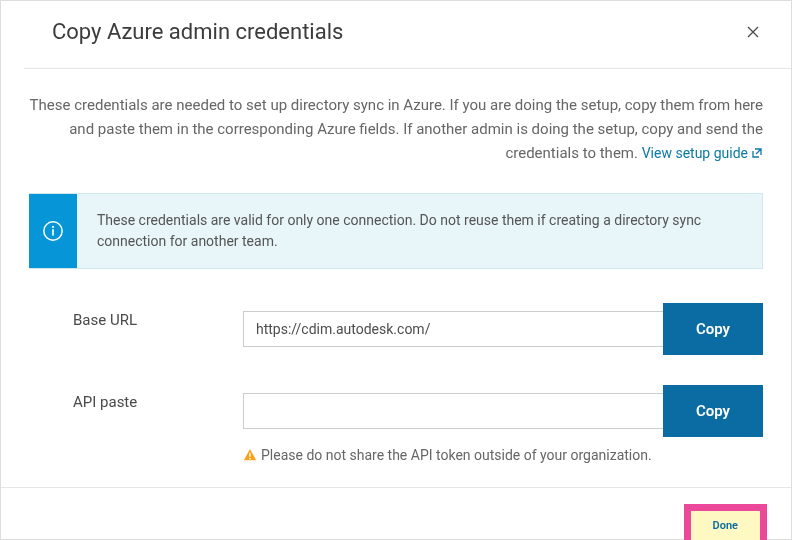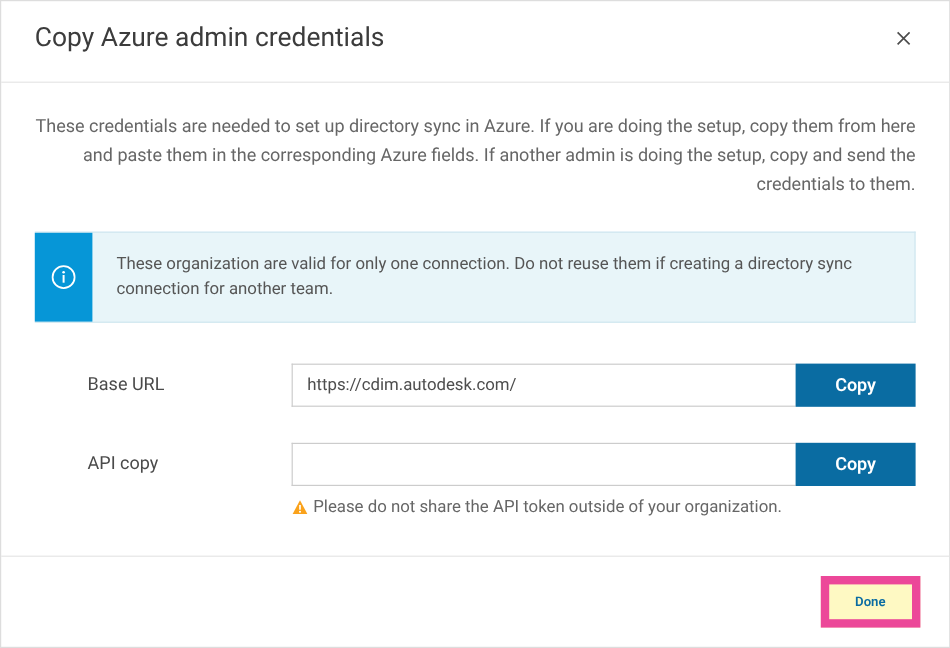--- a/index.html
+++ b/index.html
@@ -20,20 +20,21 @@
       border: 1px solid #ddd;
       display: flex;
       flex-direction: column;
     }
     .dialog-header {
       display: flex;
       align-items: center;
       justify-content: space-between;
       padding: 18px 28px 24px 28px;
       border-bottom: 1px solid #e5e5e5;
+      margin-left: 23px;
     }
     .dialog-title {
       font-size: 22px;
       font-weight: 400;
       color: #3c3c3c;
     }
     .close-btn {
       cursor: pointer;
       color: #4d4d4d;
       display: flex;
@@ -124,21 +125,21 @@
       background: #fff;
       font-family: inherit;
     }
     .copy-btn {
       background: #0a6ca2;
       color: #fff;
       border: none;
       font-size: 15px;
       font-weight: 600;
       width: 100px;
-      height: 36px;
+      height: 52px;
       cursor: pointer;
       font-family: inherit;
     }
     .warning-row {
       display: flex;
       align-items: center;
       gap: 4px;
       margin-top: 10px;
       font-size: 14px;
       color: #666;
@@ -174,45 +175,51 @@
     <div class="close-btn">
       <svg viewBox="0 0 16 16" width="16" height="16">
           <path d="M3 3 L13 13 M13 3 L3 13" stroke="#4d4d4d" stroke-width="1.4" fill="none"></path>
         </svg>
     </div>
   </div>
 
   <div class="dialog-body">
     <p class="intro-text">
       <span>These credentials are needed to set up directory sync in Azure. If you are doing the setup, copy them from here and paste them in the corresponding Azure fields. If another admin is doing the setup, copy and send the credentials to them. </span>
+      <a href="#" class="view-guide-link">
+        <span>View setup guide</span>
+        <svg viewBox="0 0 12 12">
+            <path d="M4 2h6v6M10 2L5 7M8 10H2V4" stroke="#0a7aa5" stroke-width="1.3" fill="none"></path>
+          </svg>
+      </a>
     </p>
 
     <div class="info-banner">
       <div class="info-icon-col">
         <svg viewBox="0 0 24 24">
             <circle cx="12" cy="12" r="10" stroke="#fff" stroke-width="1.6" fill="none"></circle>
             <circle cx="12" cy="7.5" r="1.2" fill="#fff"></circle>
             <rect x="11.1" y="10" width="1.8" height="7" fill="#fff"></rect>
           </svg>
       </div>
-      <div class="info-text">These organization are valid for only one connection. Do not reuse them if creating a directory sync connection for another team.</div>
+      <div class="info-text">These credentials are valid for only one connection. Do not reuse them if creating a directory sync connection for another team.</div>
     </div>
 
     <div class="field-row">
       <div class="field-label">Base URL</div>
       <div class="field-main">
         <div class="input-group">
           <input type="text" class="field-input" readonly="" value="https://cdim.autodesk.com/" style="">
           <button class="copy-btn">Copy</button>
         </div>
       </div>
     </div>
 
     <div class="field-row">
-      <div class="field-label">API copy</div>
+      <div class="field-label">API paste</div>
       <div class="field-main">
         <div class="input-group">
           <input type="text" class="field-input" readonly="" value="" style="">
           <button class="copy-btn">Copy</button>
         </div>
         <div class="warning-row">
           <svg class="warn-icon" viewBox="0 0 16 16">
               <path d="M8 1 L15 14 H1 Z" fill="#faa21b"></path>
               <rect x="7.2" y="5.5" width="1.6" height="4.5" fill="#fff"></rect>
               <circle cx="8" cy="12" r="1" fill="#fff"></circle>

